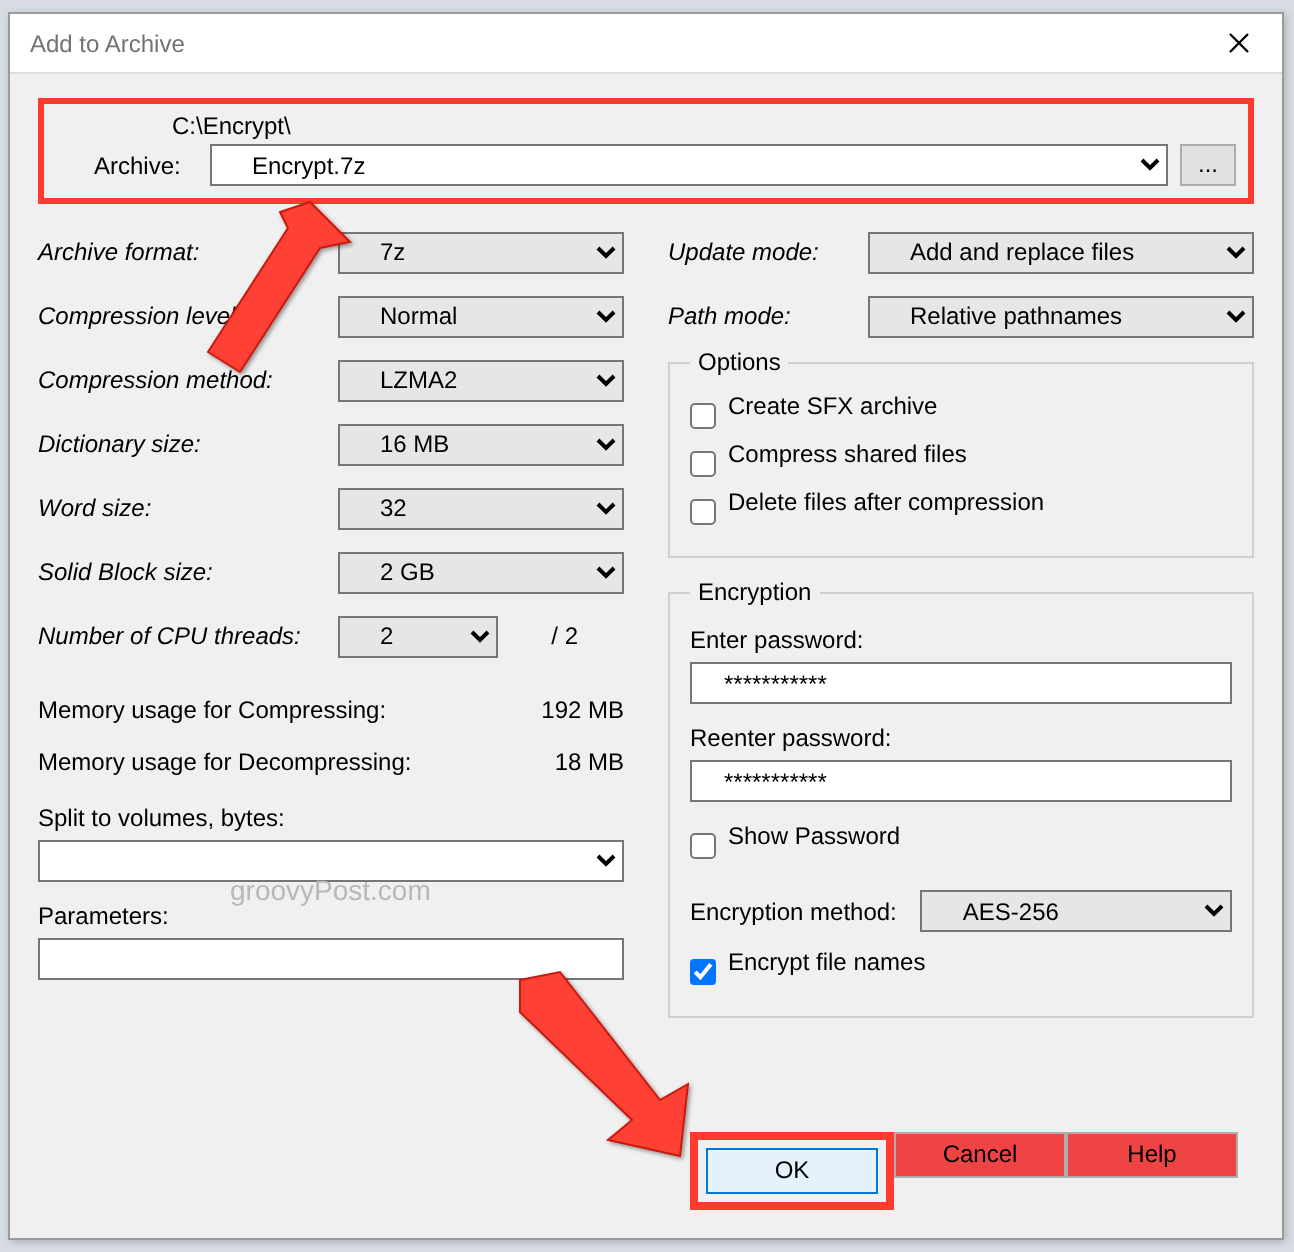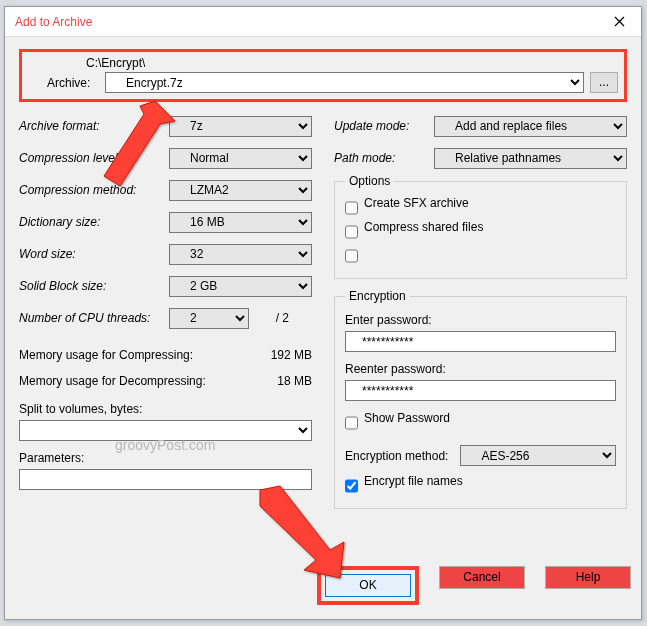--- a/index.html
+++ b/index.html
@@ -1,19 +1,19 @@
 <!DOCTYPE html>
 <html><head>
 <meta charset="utf-8">
 <style>
   * { box-sizing: border-box; font-family: "Segoe UI", Tahoma, sans-serif; font-size: 12px; }
   body { margin: 0; background: #d8dde4; width: 647px; height: 626px; overflow: hidden; position: relative; }
   .dialog { position: absolute; left: 4px; top: 6px; width: 638px; height: 614px; background: #f0f0f0; border: 1px solid #9a9a9a; box-shadow: 1px 1px 4px rgba(0,0,0,.2); }
   .titlebar { height: 30px; background: #fff; display: flex; align-items: center; padding: 0 0 0 10px; border-bottom: 1px solid #ddd; }
-  .titlebar .title { flex: 1; color: #ef4444; }
+  .titlebar .title { flex: 1; color: #737373; }
   .titlebar .close { width: 44px; height: 30px; display: flex; align-items: center; justify-content: center; font-size: 15px; color: #000; cursor: pointer; }
   .body { position: relative; padding: 12px 14px; height: calc(100% - 30px); }
   .path-box { border: 3px solid #ff3b2f; padding: 4px 6px 6px 6px; margin-bottom: 8px; }
   .path-box .path-text { margin-left: 58px; margin-bottom: 2px; font-size: 12px; }
   .path-row { display: flex; align-items: center; }
   .path-row .alabel { width: 58px; margin-left: 19px; }
   select, input[type="text"] { background: #fff; border: 1px solid #767676; height: 21px; padding: 1px 16px; }
   select:disabled { background: #f0f0f0; }
   .wide-select { width: 140px; background: #e6e6e6; }
   .filename { flex: 1; }
@@ -25,21 +25,21 @@
   .formrow .fval { flex: 1; }
   .formrow .ftrail { width: 40px; text-align: right; }
   fieldset { border: 1px solid #d0d0d0; margin: 0; padding: 8px 10px 10px 10px; }
   legend { padding: 0 4px; }
   .cbrow { display: flex; height: 24px; gap: 6px; }
   .cbrow input { margin: 0; }
   .memrow { display: flex; justify-content: space-between; height: 26px; align-items: center; }
   .enc-label { margin: 2px 0 4px 0; }
   .enc-input { width: 100%; }
   .enc-method { display: flex; align-items: center; gap: 12px; margin-top: 10px; }
-  .btnbar { position: absolute; bottom: 14px; right: 10px; display: flex; gap: 20px; }
+  .btnbar { position: absolute; bottom: 14px; right: 22px; display: flex; }
   .btn { width: 86px; height: 23px; background: #ef4444; border: 1px solid #adadad; text-align: center; line-height: 21px; cursor: pointer; }
   .btn.ok { border: 1px solid #0078d7; background: #e5f1fb; }
   .ok-wrap { padding: 4px; border: 4px solid #ff3b2f; }
   .watermark { position: absolute; left: 110px; top: 400px; color: #b8b8b8; font-size: 14px; pointer-events: none; }
   .arrow { position: absolute; pointer-events: none; }
   svg { display: block; }
 </style>
 </head>
 <body>
 
@@ -128,20 +128,21 @@
           <div class="cbrow">
               <input type="checkbox" style="">
               <span>Create SFX archive</span>
             </div>
           <div class="cbrow">
               <input type="checkbox" style="">
               <span>Compress shared files</span>
             </div>
           <div class="cbrow">
               <input type="checkbox" style="">
+              <span>Delete files after compression</span>
             </div>
         </fieldset>
         <div style="height:10px"></div>
         <fieldset>
           <legend>Encryption</legend>
           <div class="enc-label">Enter password:</div>
           <input class="enc-input" type="text" value="***********" style="">
           <div style="height:8px"></div>
           <div class="enc-label">Reenter password:</div>
           <input class="enc-input" type="text" value="***********" style="">

